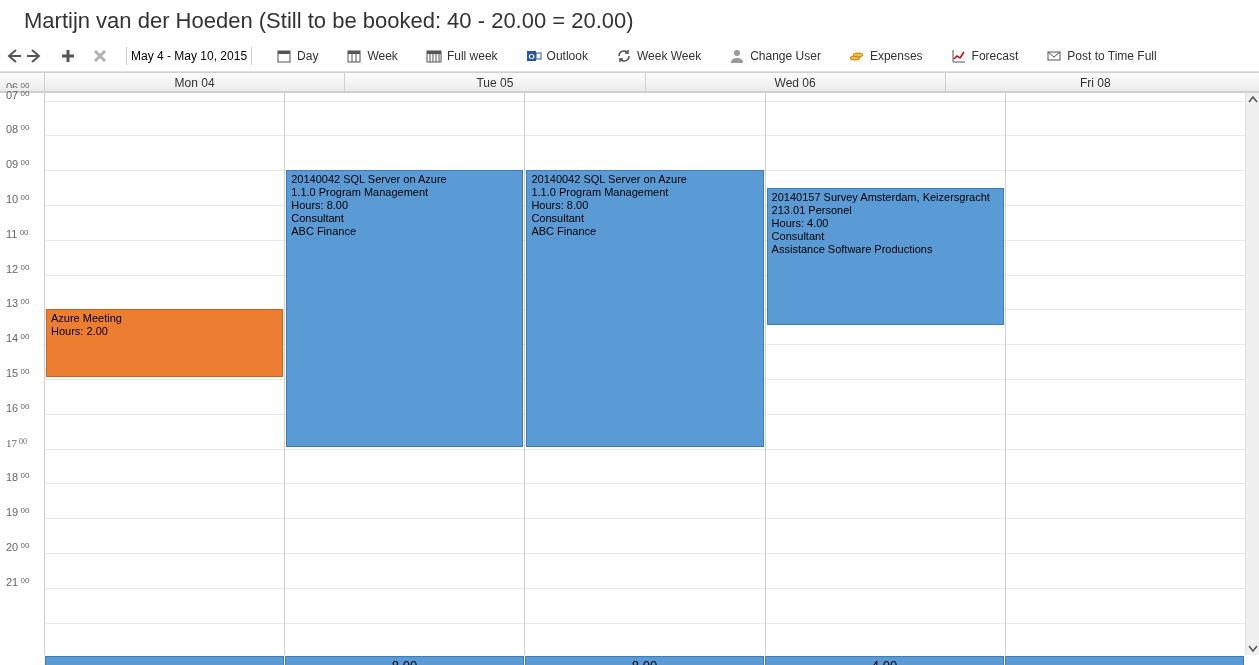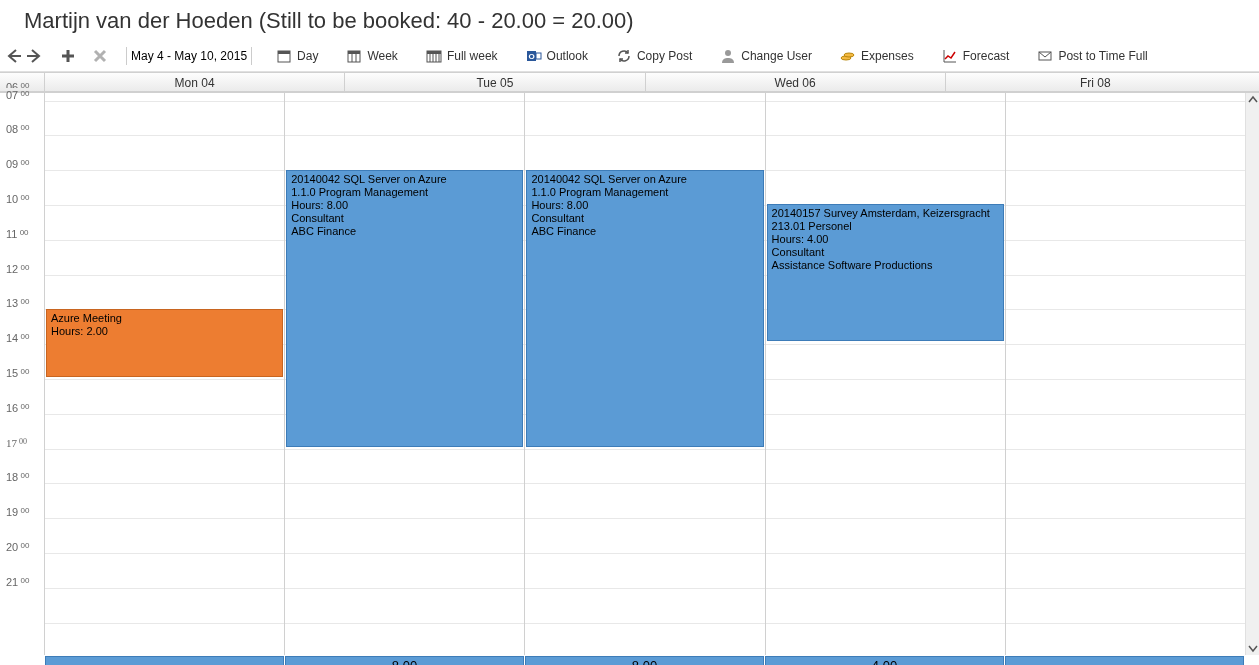--- a/index.html
+++ b/index.html
@@ -106,21 +106,21 @@
       </span>
     <span class="tb-label">Outlook</span>
   </div>
   <div class="tb-btn">
     <span class="tb-icon">
         <svg viewBox="0 0 16 16">
           <path d="M3 8a5 5 0 0 1 9-3 M13 8a5 5 0 0 1-9 3" fill="none" stroke="#555" stroke-width="1.5"></path>
           <path d="M12 2 L12 5 L9 5 M4 14 L4 11 L7 11" fill="none" stroke="#555" stroke-width="1.5"></path>
         </svg>
       </span>
-    <span class="tb-label">Copy Post</span>
+    <span class="tb-label">Week Week</span>
   </div>
   <div class="tb-btn">
     <span class="tb-icon">
         <svg viewBox="0 0 16 16">
           <circle cx="8" cy="5" r="3" fill="#999"></circle>
           <path d="M2 15c0-4 3-5 6-5s6 1 6 5" fill="#999"></path>
         </svg>
       </span>
     <span class="tb-label">Change User</span>
   </div>
@@ -265,21 +265,21 @@
         <div class="hour-line" style="top: 216.456px;"></div>
         <div class="hour-line" style="top: 251.256px;"></div>
         <div class="hour-line" style="top: 286.056px;"></div>
         <div class="hour-line" style="top: 320.856px;"></div>
         <div class="hour-line" style="top: 355.656px;"></div>
         <div class="hour-line" style="top: 390.456px;"></div>
         <div class="hour-line" style="top: 425.256px;"></div>
         <div class="hour-line" style="top: 460.056px;"></div>
         <div class="hour-line" style="top: 494.856px;"></div>
         <div class="hour-line" style="top: 529.656px;"></div>
-        <div class="event" style="top: 94.656px; height: 137.2px; margin-top: 16px;">
+        <div class="event" style="top: 94.656px; height: 137.2px;">
           <div>20140157 Survey Amsterdam, Keizersgracht</div>
           <div>213.01 Personel</div>
           <div>Hours: 4.00</div>
           <div>Consultant</div>
           <div>Assistance Software Productions</div>
         </div>
       </div>
       <div class="day-col">
         <div class="hour-line" style="top: 7.656px;"></div>
         <div class="hour-line" style="top: 42.456px;"></div>

